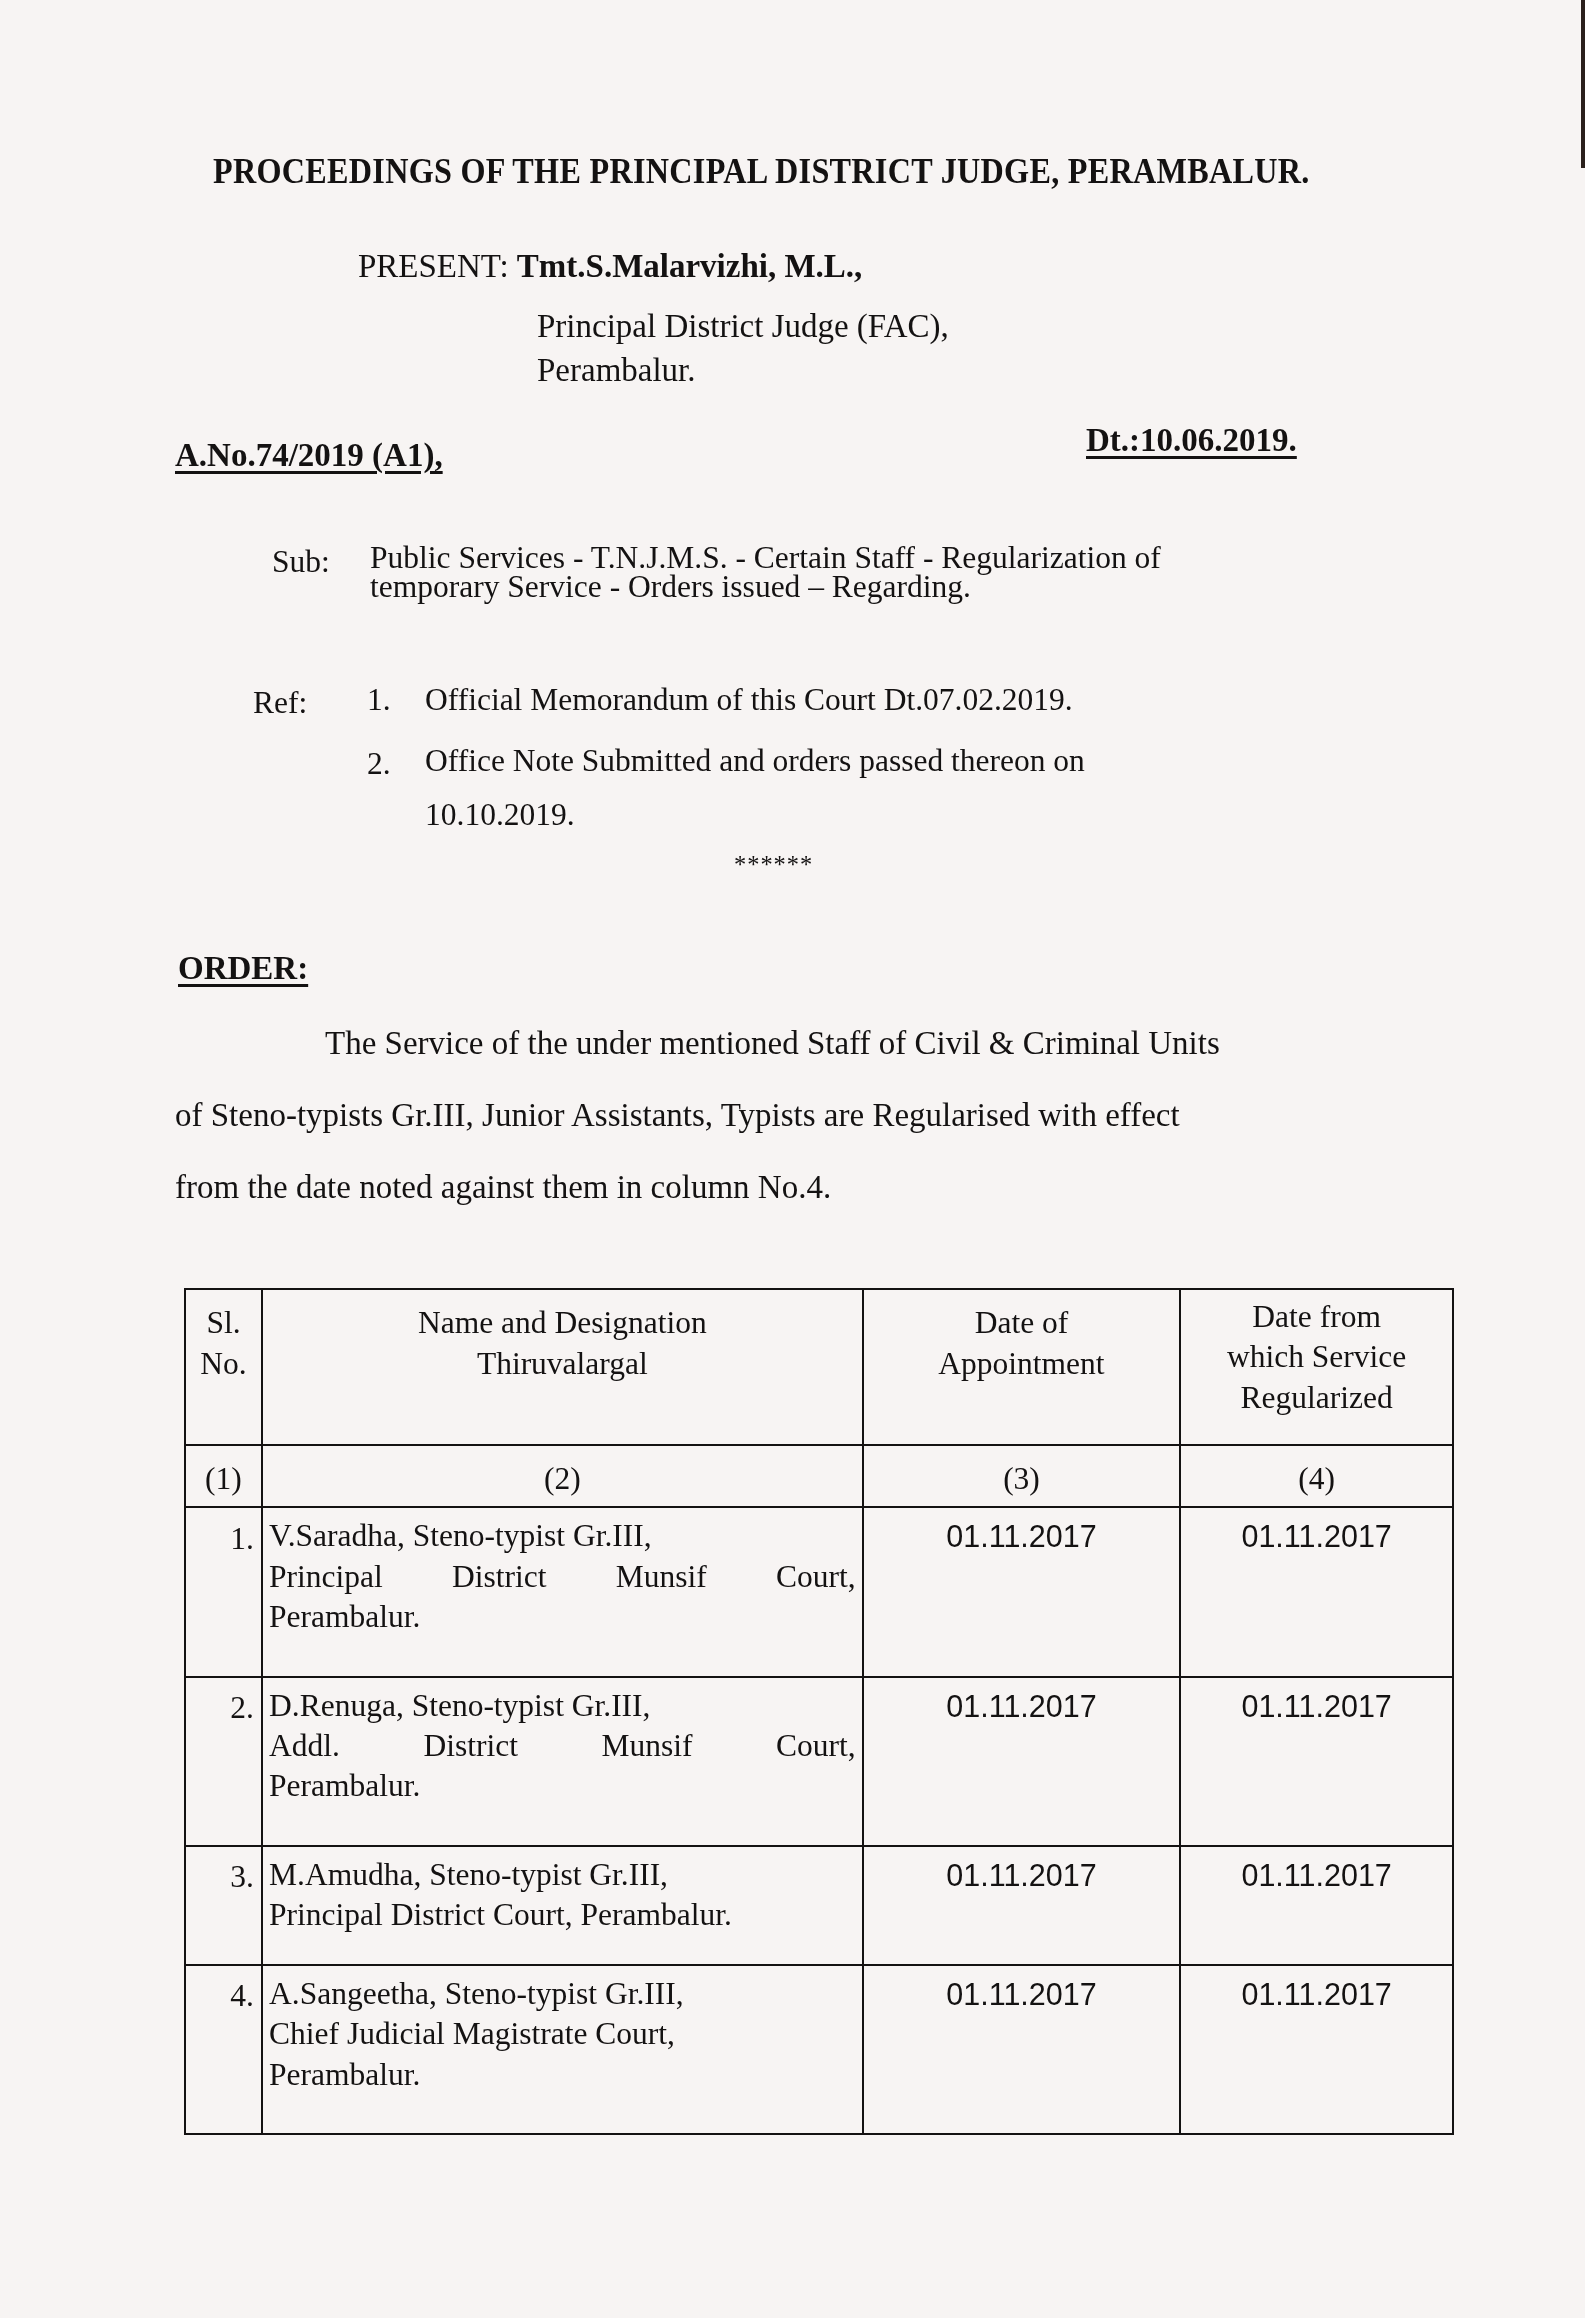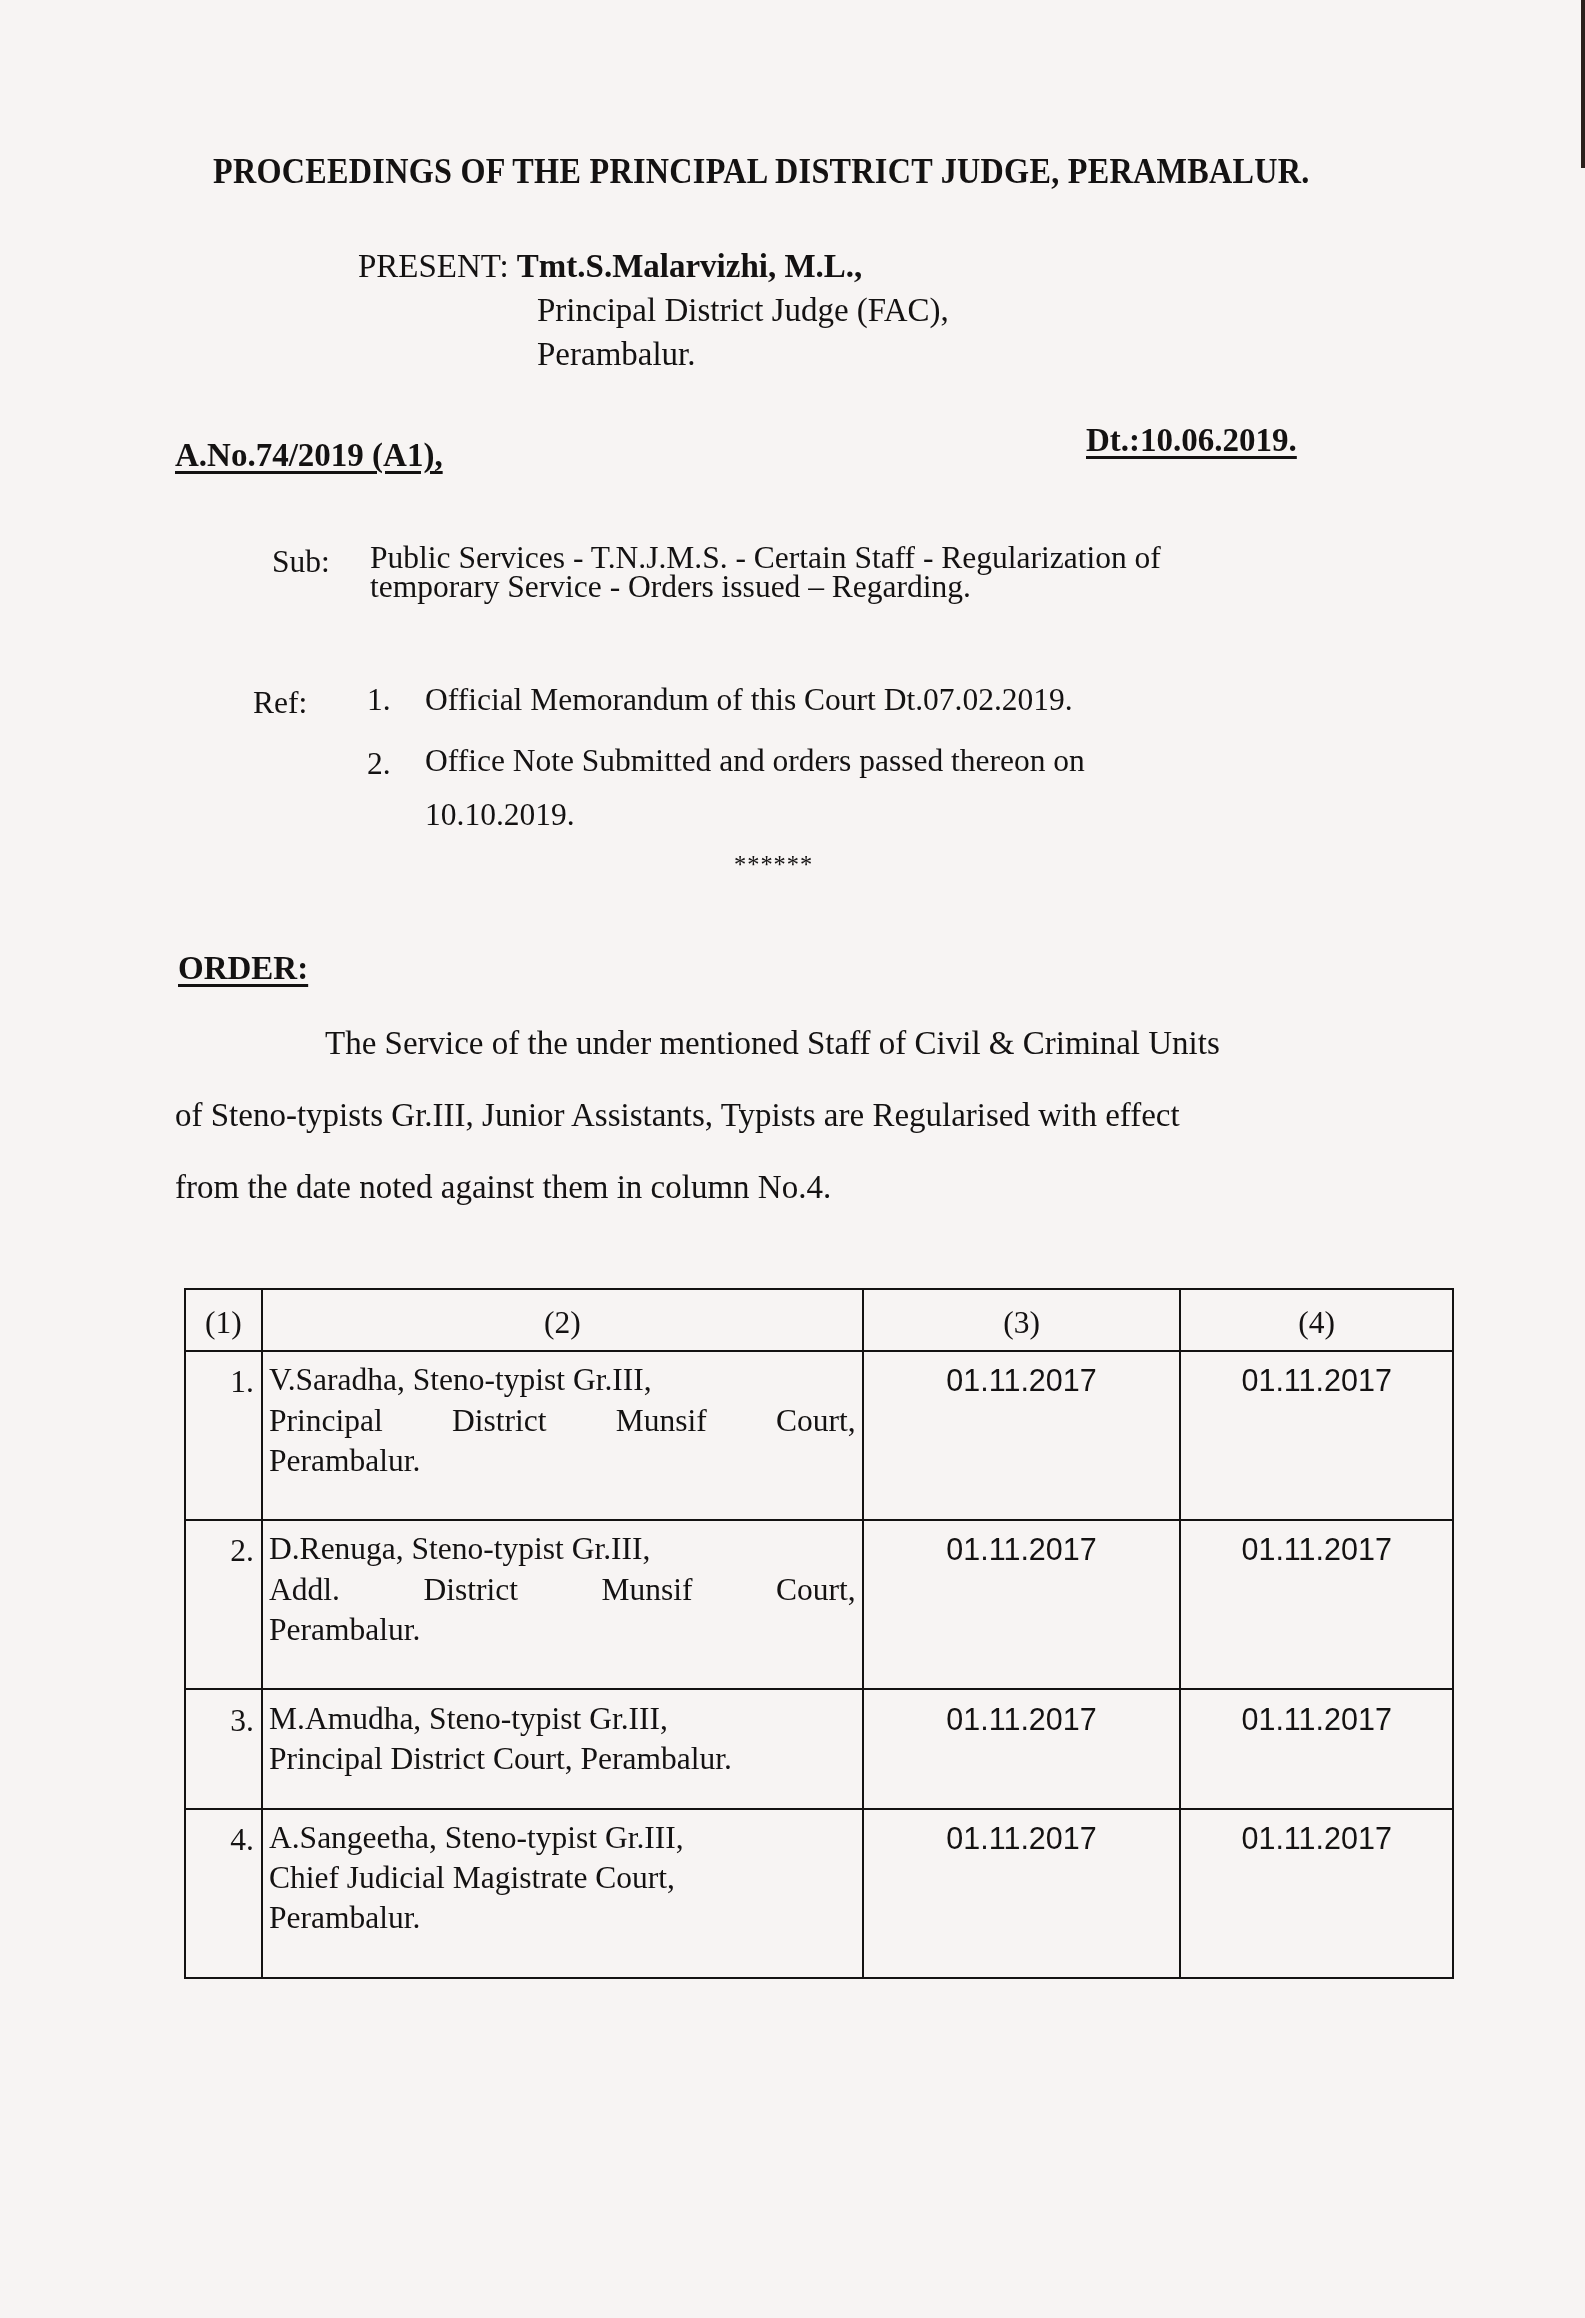--- a/index.html
+++ b/index.html
@@ -14,21 +14,21 @@
     position: absolute; right: 0; top: 0; width: 4.1px; height: 168px;
     background: #2a201c;
   }
   .abs { position: absolute; white-space: nowrap; }
   .title {
     left: 213px; top: 152px; font-size: 35px; font-weight: bold;
     letter-spacing: 0.3px; transform: scaleX(0.92); transform-origin: left;
   }
   .present { left: 358px; top: 248px; font-size: 33px; }
   .present b { font-weight: bold; }
-  .judge-line { left: 537px; font-size: 33px; }
+  .judge-line { left: 537px; font-size: 33px; margin-top: 16px; }
   .ano {
     left: 175px; top: 437px; font-size: 33px; font-weight: bold;
     text-decoration: underline; text-decoration-thickness: 3px; text-underline-offset: 5.1px;
   }
   .date {
     left: 1086px; top: 422px; font-size: 33px; font-weight: bold;
     text-decoration: underline; text-decoration-thickness: 3px; text-underline-offset: 5.1px;
   }
   .label { font-size: 31.5px; }
   .body-text { font-size: 31.5px; }
@@ -102,20 +102,39 @@
 <div class="abs para" style="top:1169px">from the date noted against them in column No.4.</div>
 
 <table class="staff">
   <colgroup>
     <col class="c1">
       <col class="c2">
       <col class="c3">
       <col class="c4">
   </colgroup>
   <tbody>
+      <tr class="hdr">
+    <th>
+      <div>Sl.</div>
+      <div>No.</div>
+    </th>
+    <th>
+      <div>Name and Designation</div>
+      <div>Thiruvalargal</div>
+    </th>
+    <th>
+      <div>Date of</div>
+      <div>Appointment</div>
+    </th>
+    <th style="padding-top:7.1px">
+      <div>Date from</div>
+      <div>which Service</div>
+      <div>Regularized</div>
+    </th>
+  </tr>
   <tr class="nums">
     <td>(1)</td>
     <td>(2)</td>
     <td>(3)</td>
     <td>(4)</td>
   </tr>
   <tr class="r1">
     <td class="sl">1.</td>
     <td class="name">
       <span>V.Saradha, Steno-typist Gr.III,</span>

